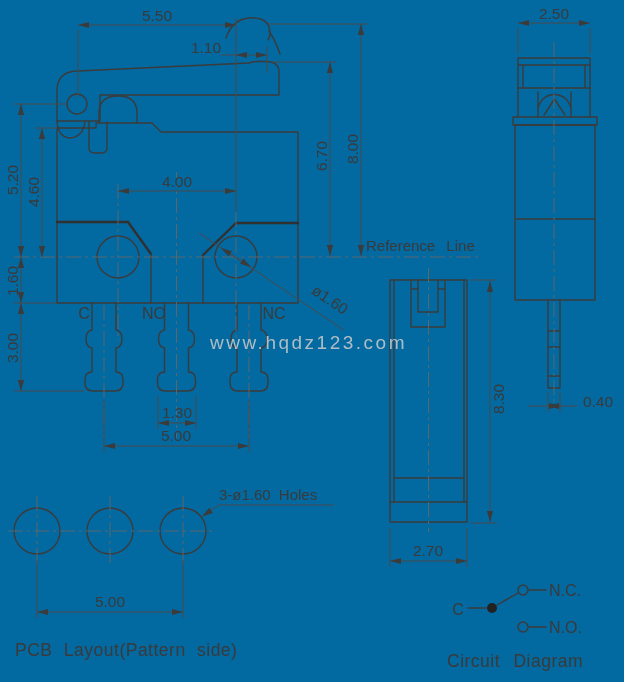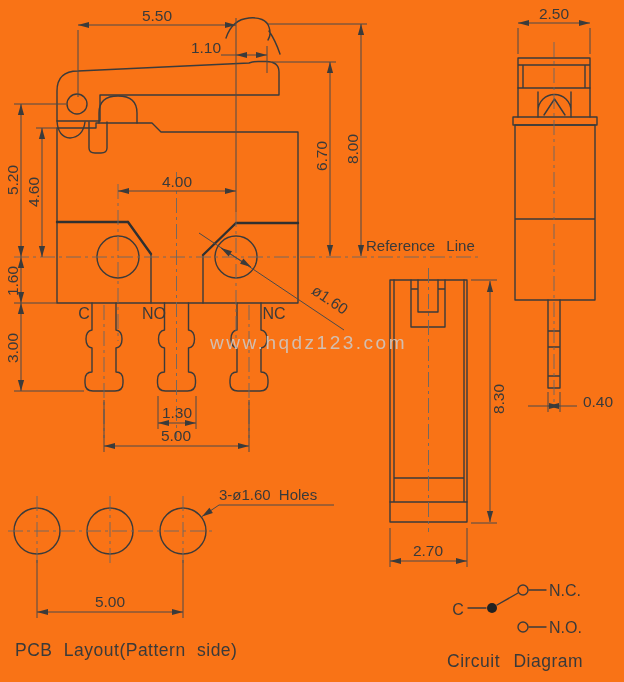--- a/index.html
+++ b/index.html
@@ -1,16 +1,16 @@
 <!DOCTYPE html>
 <html><head>
 <meta charset="utf-8">
 <style>
   html,body{margin:0;padding:0;background:#ffffff;}
-  #stage{position:relative;width:624px;height:682px;background:#f97316;overflow:hidden;
+  #stage{position:relative;width:624px;height:682px;background:#0369a1;overflow:hidden;
          font-family:"Liberation Sans", sans-serif;}
   svg{position:absolute;left:0;top:0;}
   .ol{fill:none;stroke:#3b3b3b;stroke-width:1.4;stroke-linecap:round;stroke-linejoin:round;}
   .bold{fill:none;stroke:#303030;stroke-width:2.4;stroke-linecap:round;}
   .thin{fill:none;stroke:#4a4a4a;stroke-width:1;}
   .dim{fill:none;stroke:#4a4a4a;stroke-width:1;}
   .cl{fill:none;stroke:#666;stroke-width:0.9;stroke-dasharray:15 4 3 4;}
   .dot{fill:#222;stroke:none;}
   text{fill:#3a3a3a;font-family:"Liberation Sans", sans-serif;font-size:15.5px;}
   .mid{text-anchor:middle;}

